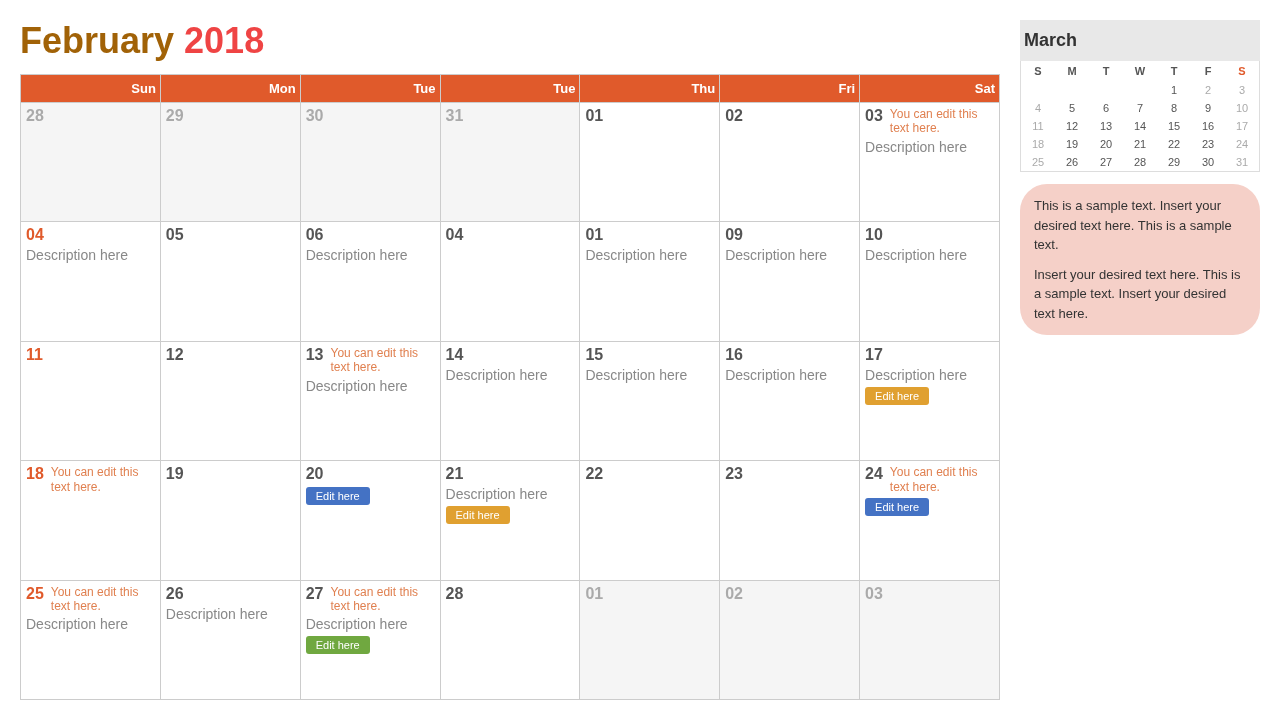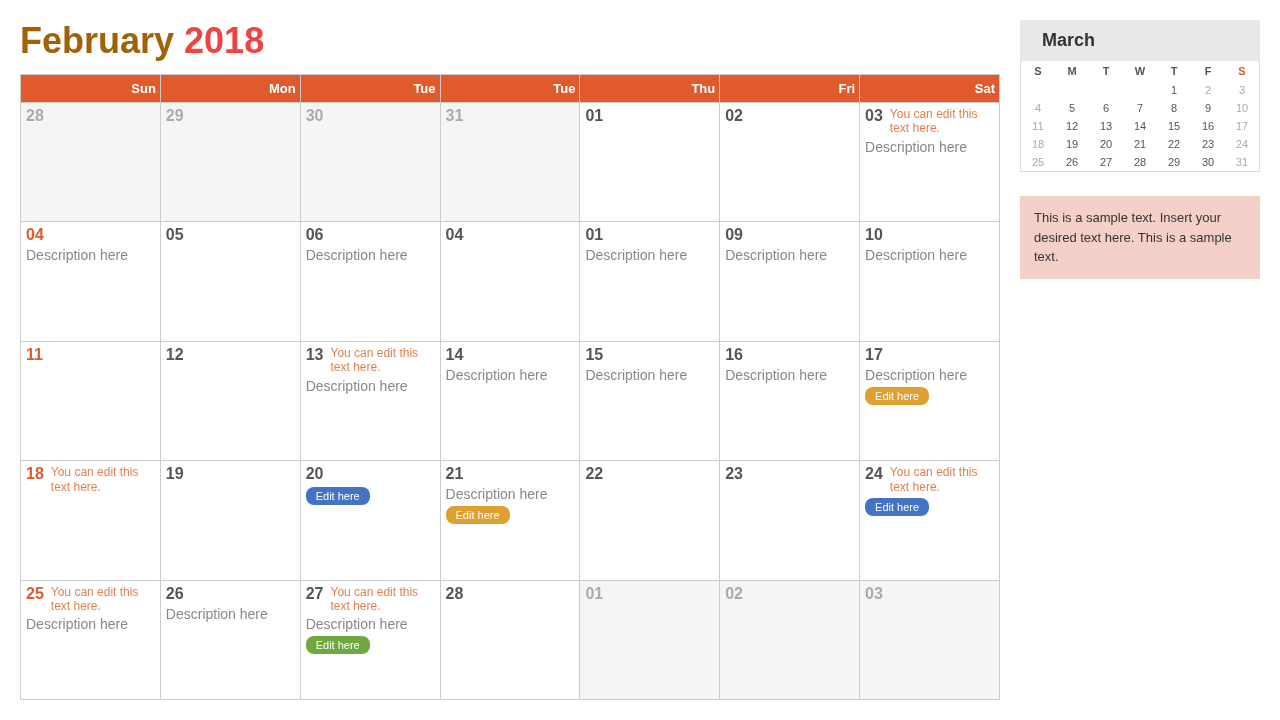--- a/index.html
+++ b/index.html
@@ -73,21 +73,21 @@
       font-size: 12px;
       color: #e08050;
       margin-left: 4px;
       line-height: 1.2;
       display: inline-block;
       vertical-align: top;
     }
     .edit-btn {
       display: inline-block;
       padding: 3px 10px;
-      border-radius: 8px;
+      border-radius: 3px;
       color: #fff;
       font-size: 11px;
       margin-top: 4px;
       cursor: pointer;
     }
     .edit-btn.blue { background: #4472c4; }
     .edit-btn.orange { background: #e0a030; }
     .edit-btn.green { background: #70a840; }
     .day-header {
       display: flex;
@@ -96,21 +96,21 @@
     }
     
     .sidebar {
       width: 240px;
       display: flex;
       flex-direction: column;
       gap: 0;
     }
     .sidebar-title {
       background: #e8e8e8;
-      padding: 10px 22px;
+      padding: 10px 4px;
       font-size: 18px;
       font-weight: bold;
       color: #333;
     }
     .mini-cal {
       border: 1px solid #ddd;
       border-top: none;
       background: #fff;
     }
     .mini-cal table {
@@ -129,21 +129,22 @@
     .mini-cal table td {
       text-align: center;
       font-size: 11px;
       color: #555;
       padding: 3px 2px;
     }
     .mini-cal table td.weekend { color: #aaa; }
     .sidebar-text-box {
       background: #f5d0c8;
       padding: 12px 14px;
-      margin-top: 24px;
+      margin-top: 12px;
+      border-radius: 27px;
     }
     .sidebar-text-box p {
       font-size: 13px;
       color: #333;
       line-height: 1.5;
       margin-bottom: 10px;
     }
     .sidebar-text-box p:last-child { margin-bottom: 0; }
   </style>
 </head>
@@ -424,14 +425,15 @@
             <td>28</td>
             <td>29</td>
             <td>30</td>
             <td class="weekend">31</td>
           </tr>
         </tbody>
       </table>
   </div>
   <div class="sidebar-text-box">
     <p>This is a sample text. Insert your desired text here. This is a sample text.</p>
+    <p>Insert your desired text here. This is a sample text. Insert your desired text here.</p>
   </div>
 </div>
 
 </body></html>

